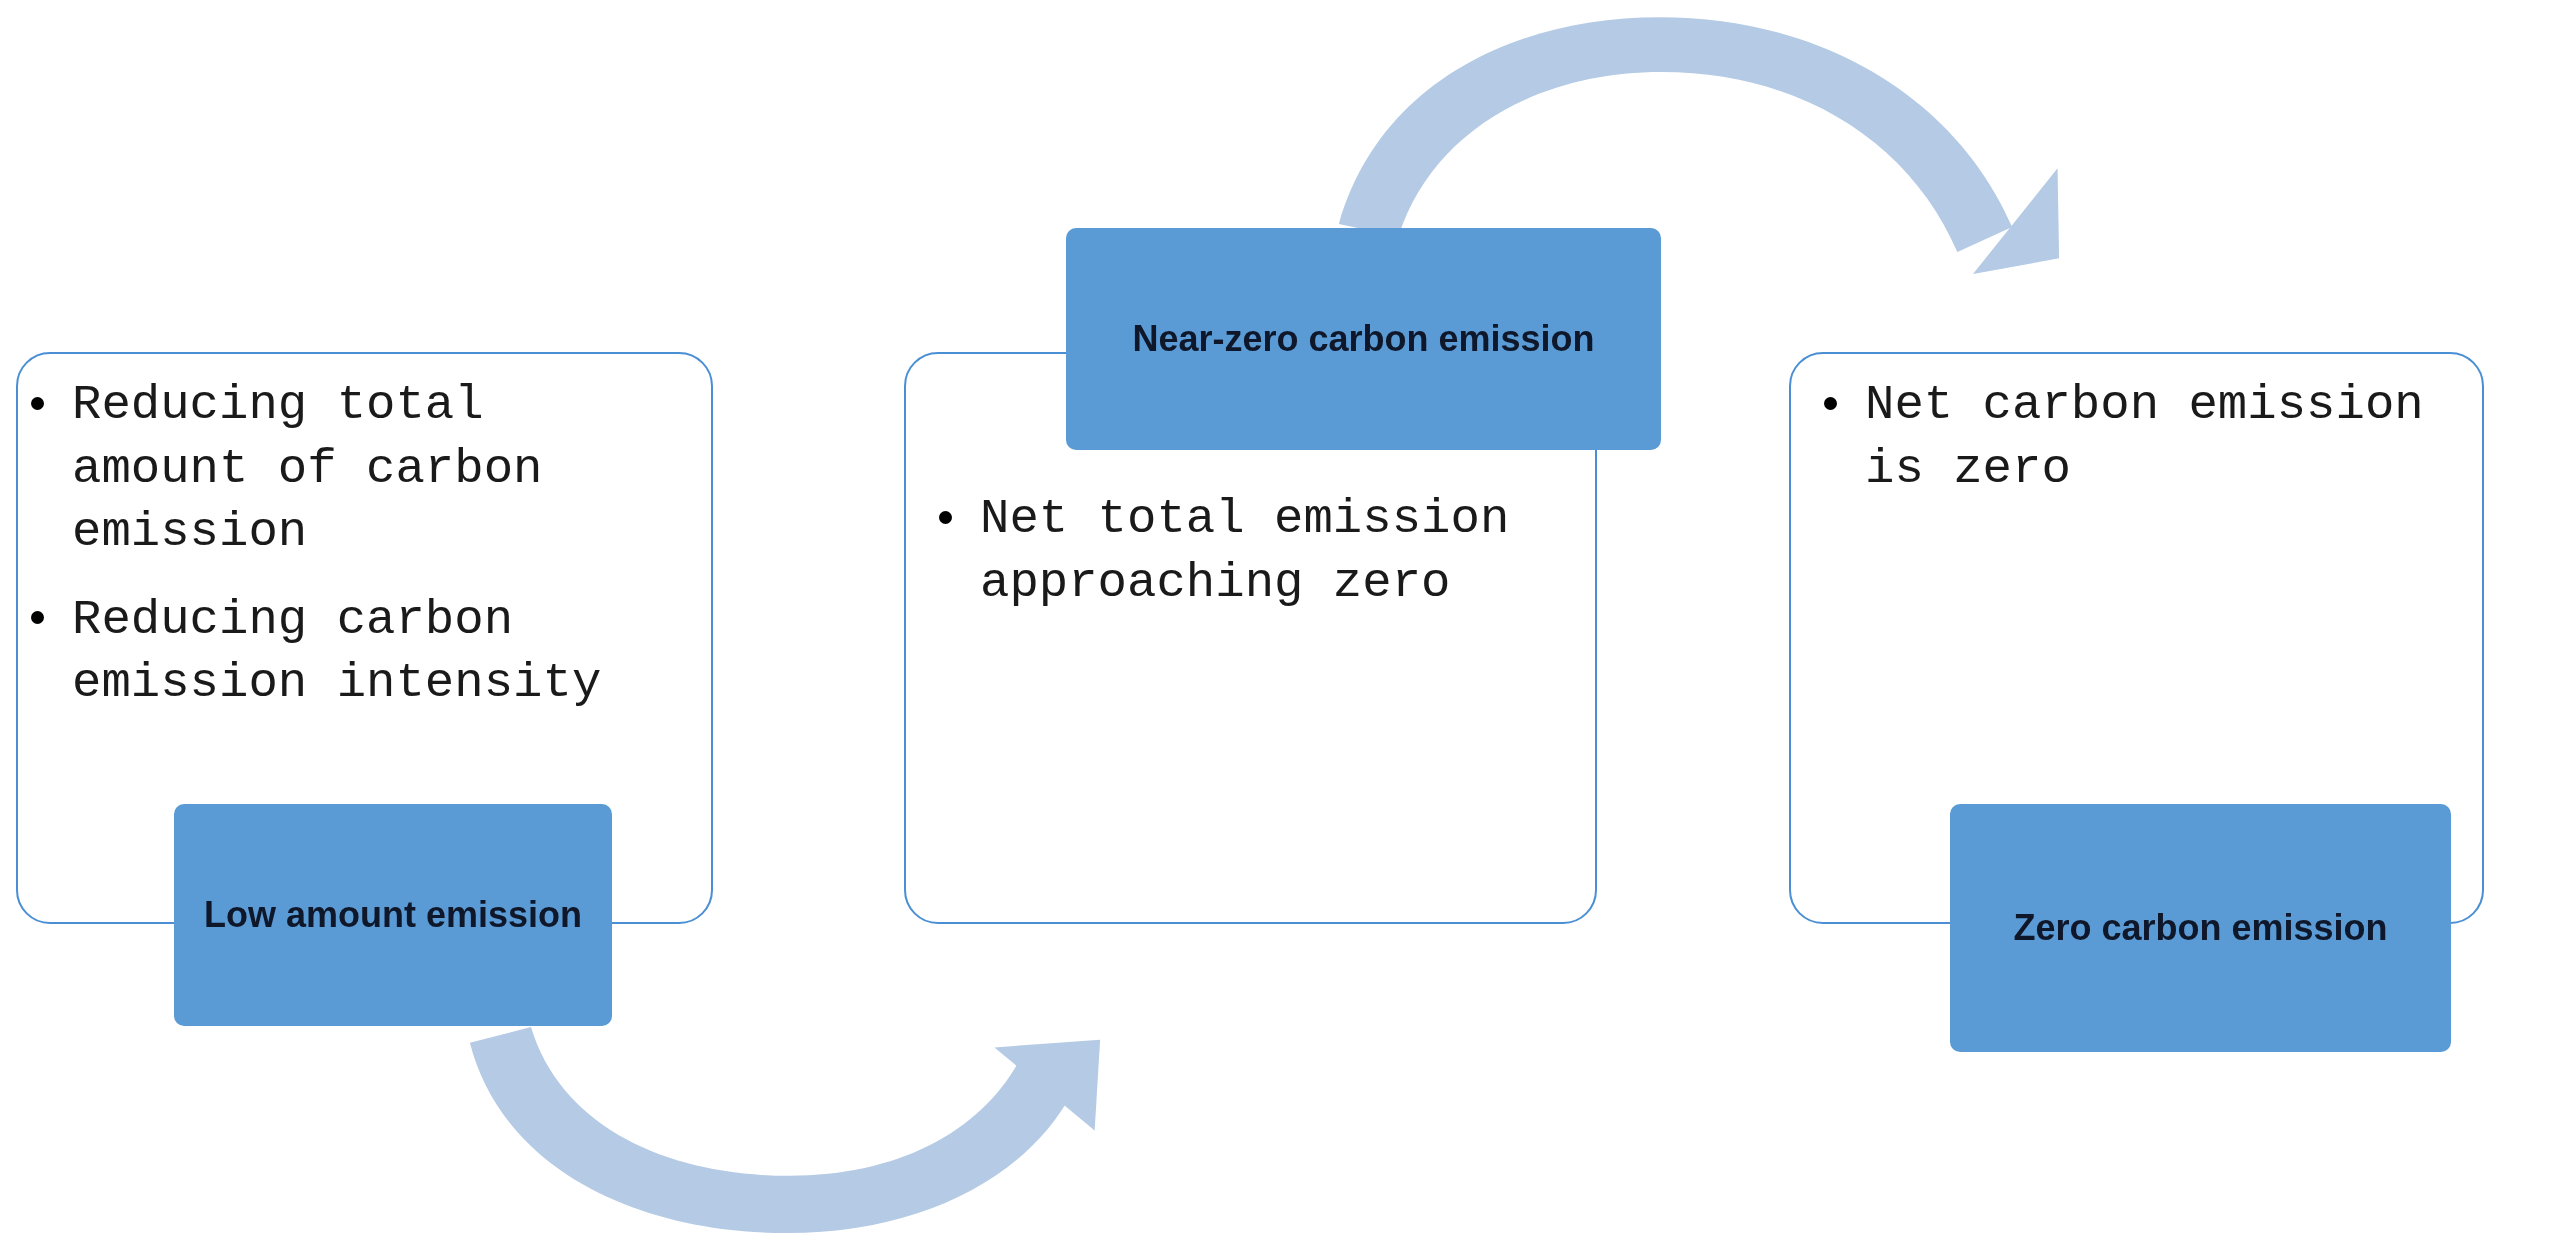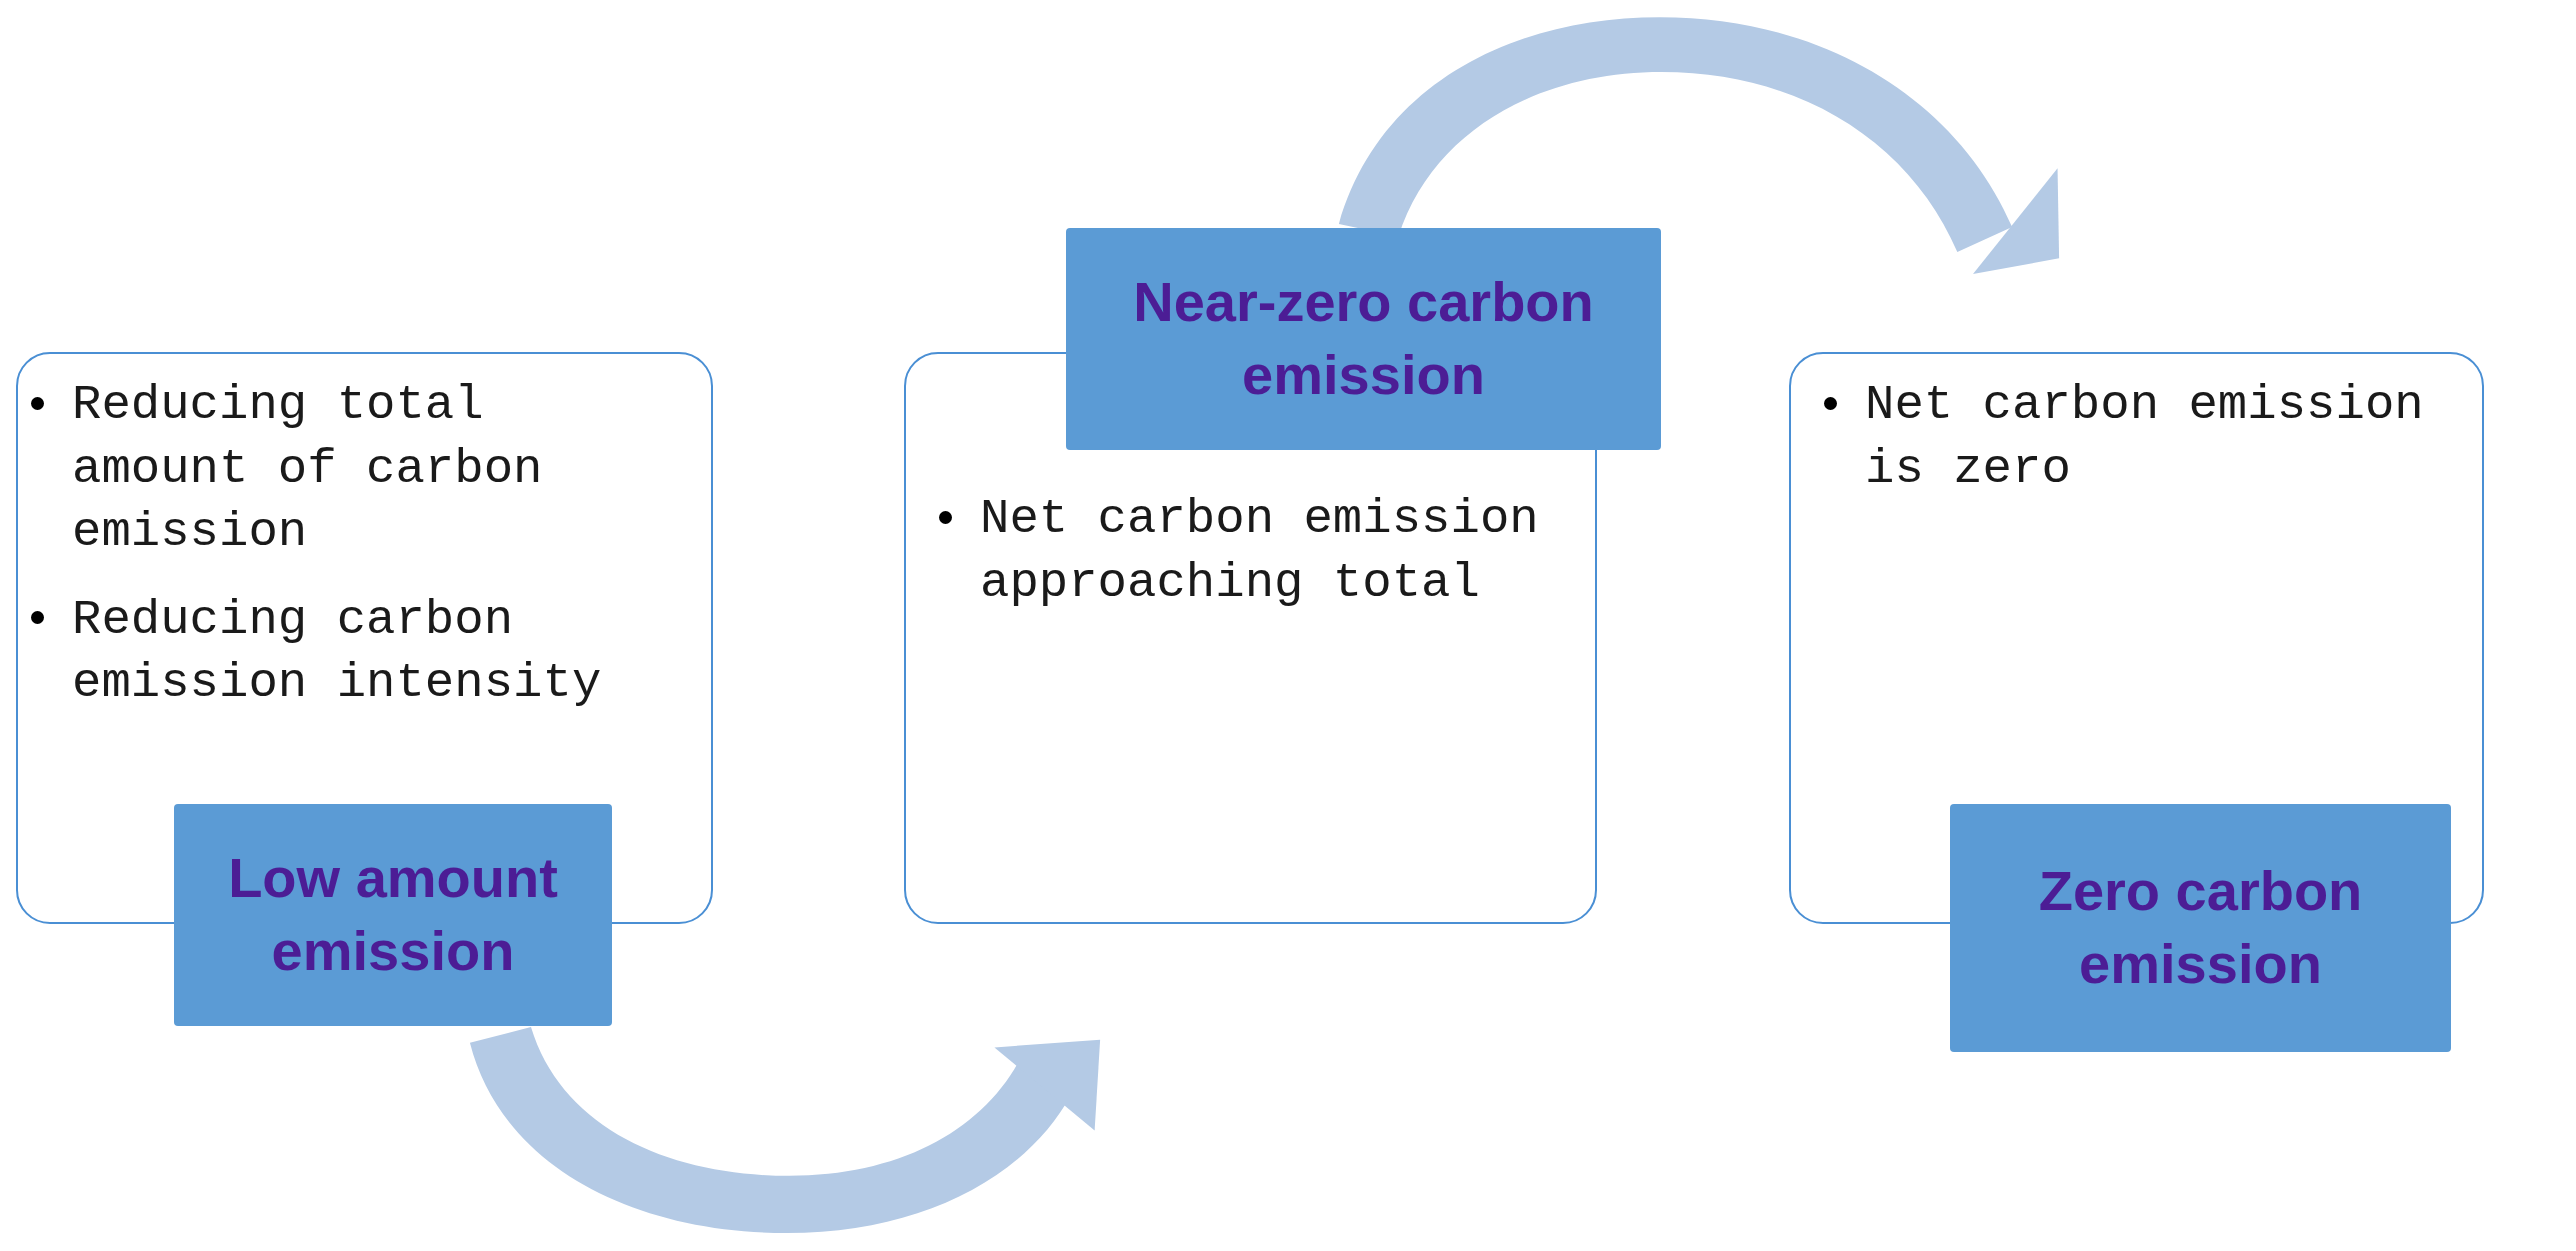--- a/index.html
+++ b/index.html
@@ -58,23 +58,23 @@
   }
 
   #bullets-low      { left: 0px;    top: 374px; width: 689px; }
   #bullets-nearzero { left: 908px; top: 488px; width: 689px; }
   #bullets-zero     { left: 1793px; top: 374px; width: 705px; }
 
   
   .blue-label {
     position: absolute;
     background: #5B9BD5;
-    border-radius: 4px;
-    color: #4c1d95;
-    font-size: 56px;
+    border-radius: 10px;
+    color: #0f172a;
+    font-size: 36px;
     font-weight: bold;
     line-height: 1.30;
     display: flex;
     align-items: center;
     justify-content: center;
     text-align: center;
     box-sizing: border-box;
     padding: 7.8px 14px;
   }
   #label-low      { left: 174px;  top: 804px; width: 438px; height: 222px; }
@@ -133,21 +133,21 @@
     </li>
   </ul>
 
   <div class="blue-label" id="label-low">Low amount emission</div>
 
   <div class="card" id="card-nearzero"></div>
 
   <ul class="bullets" id="bullets-nearzero">
     <li>
       <span class="bullet-dot"></span>
-      <span>Net carbon emission approaching total</span>
+      <span>Net total emission approaching zero</span>
     </li>
   </ul>
 
   <div class="blue-label" id="label-nearzero">Near-zero carbon emission</div>
 
   <div class="card" id="card-zero"></div>
 
   <ul class="bullets" id="bullets-zero">
     <li>
       <span class="bullet-dot"></span>

